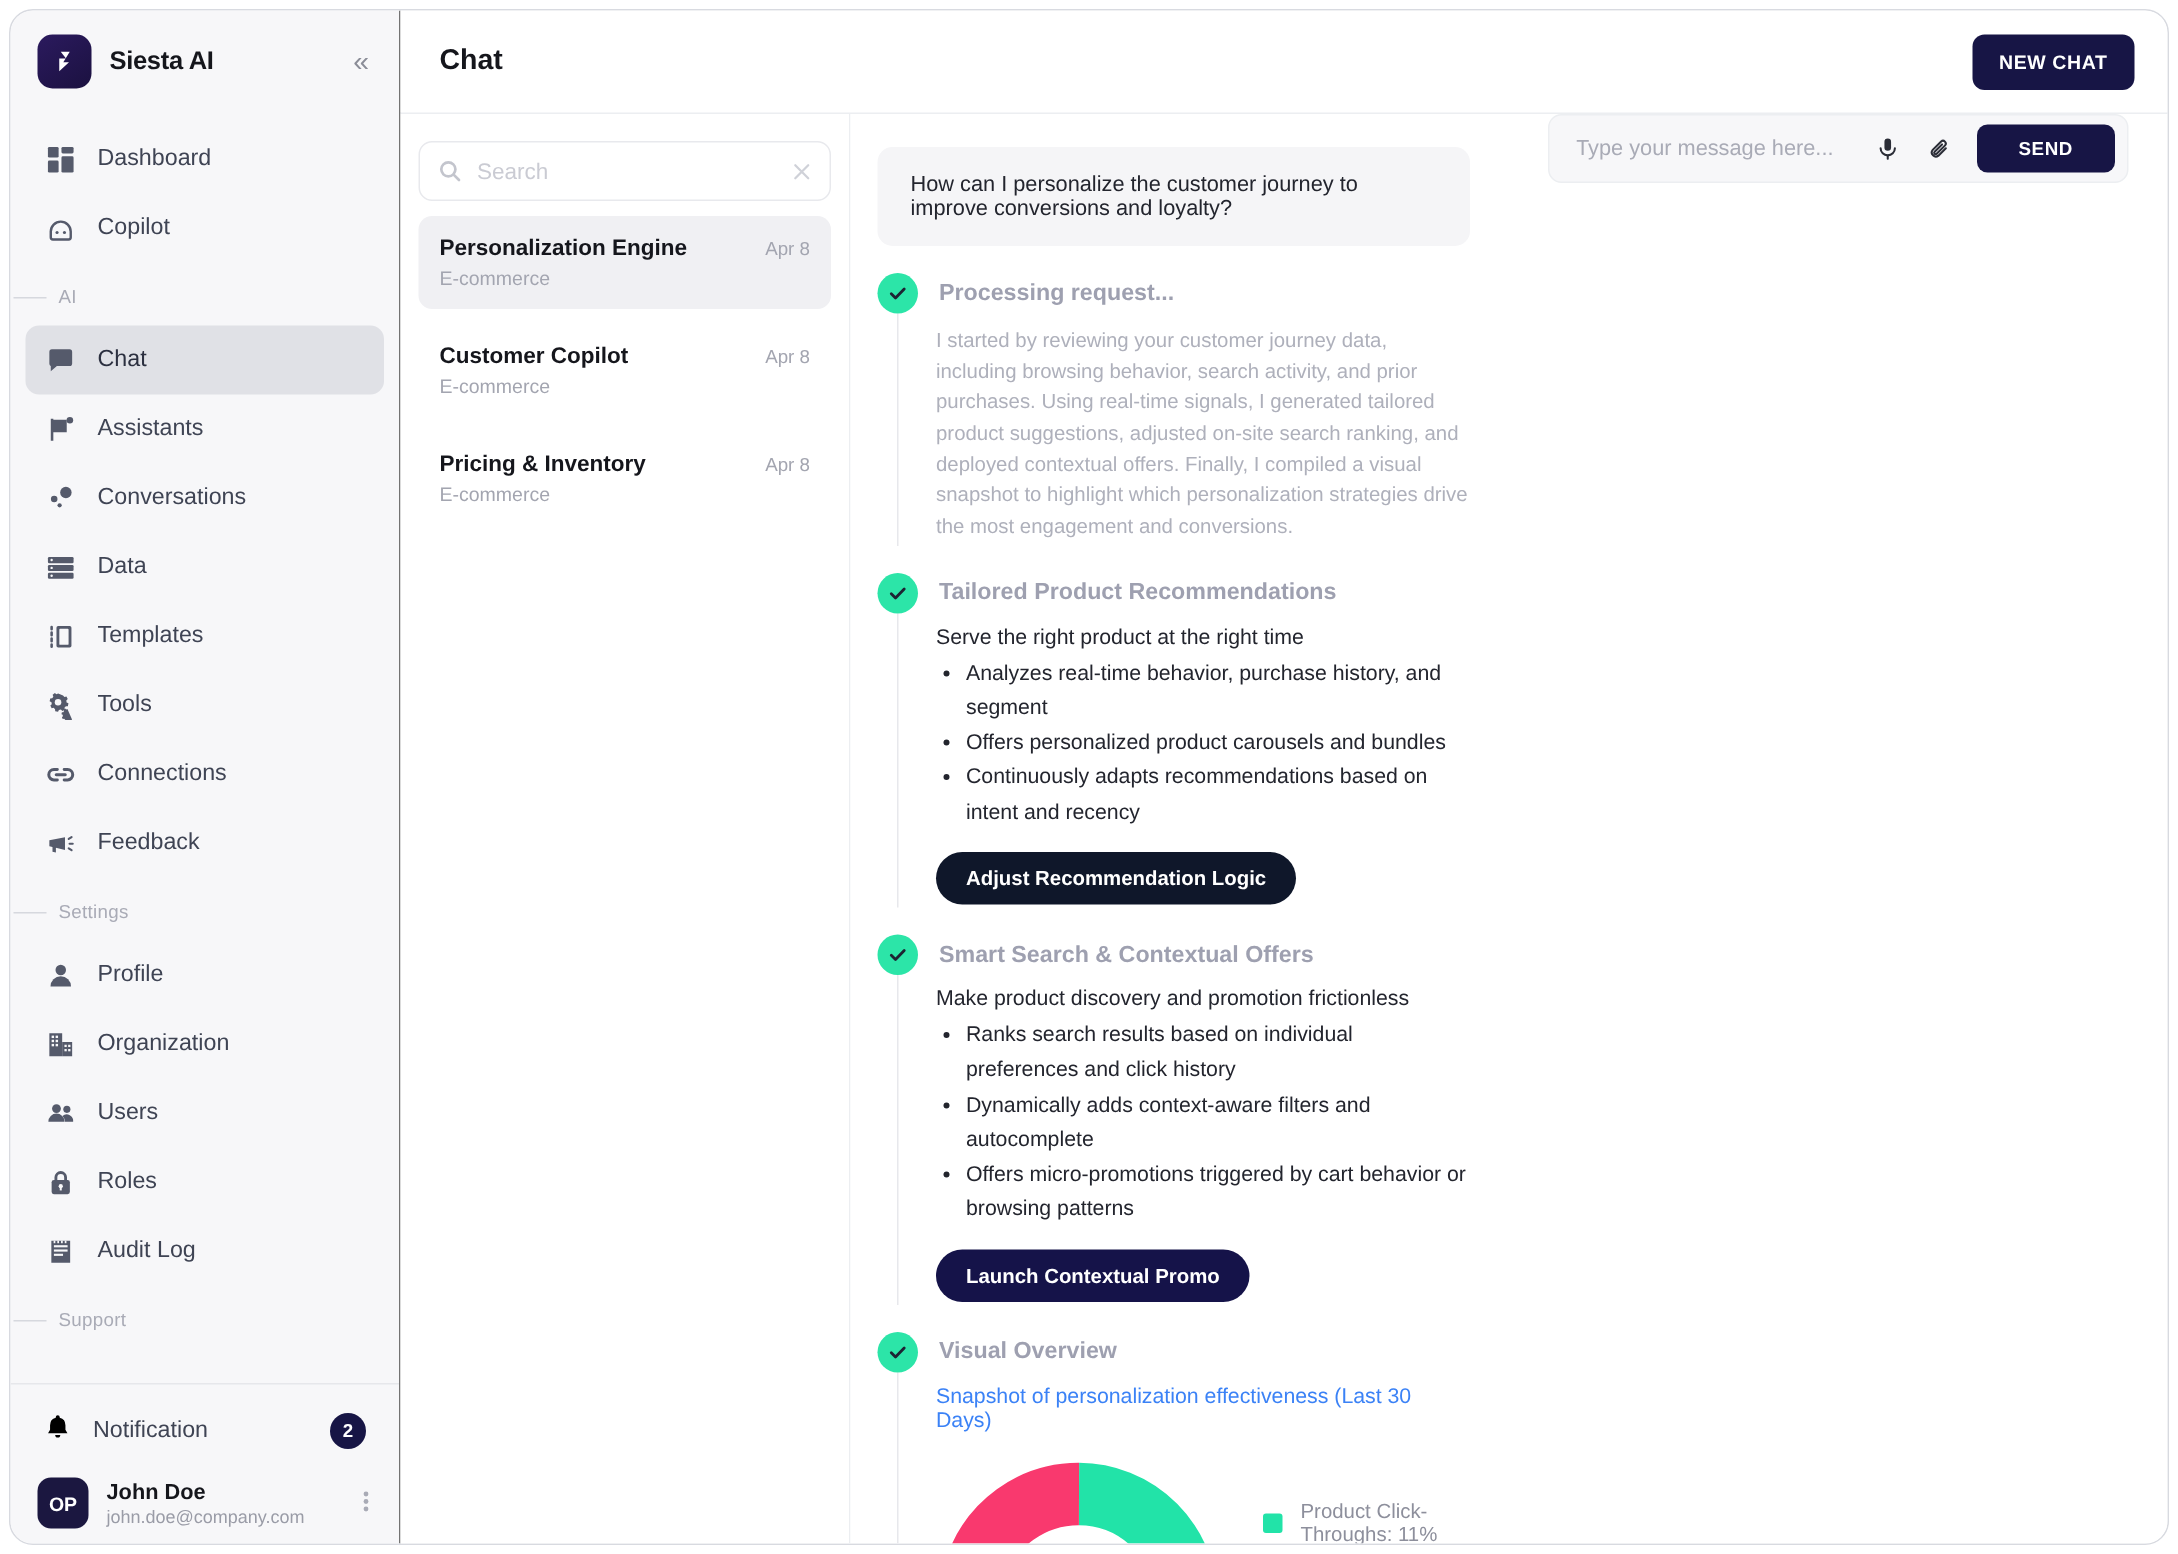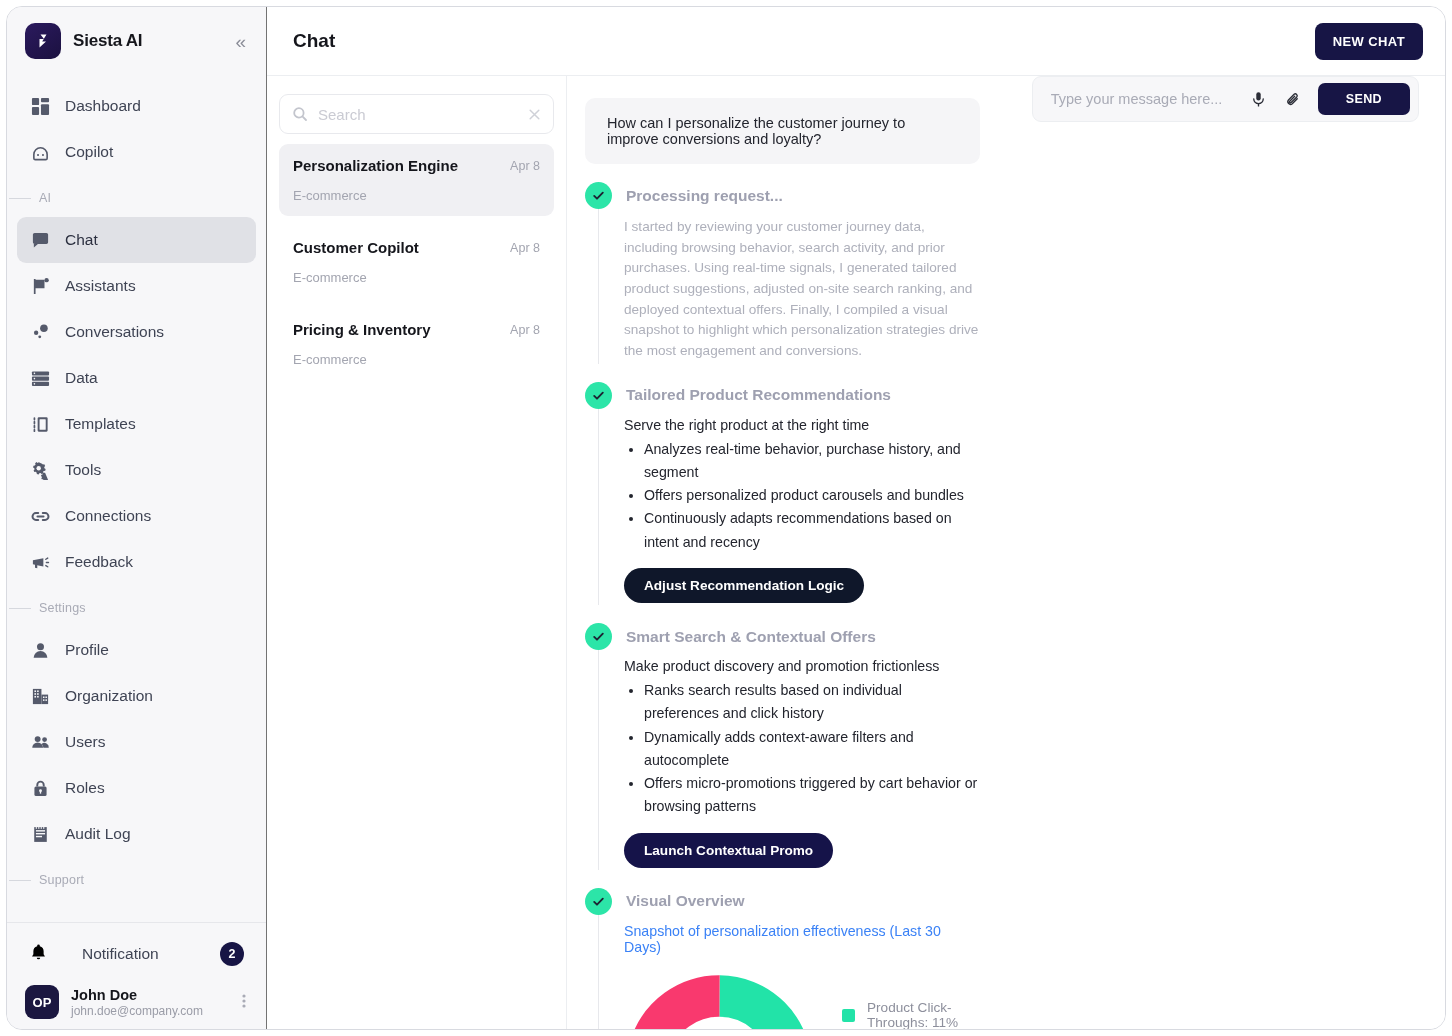--- a/index.html
+++ b/index.html
@@ -88,21 +88,21 @@
 
   .sidebar-bottom {
     border-top: 1px solid #e6e7eb;
     padding: 6px 0 10px 0;
   }
   .notif-row {
     display: flex; align-items: center; gap: 14px;
     height: 50px; margin: 0 10px; padding: 0 12px;
     border-radius: 9px; cursor: pointer;
   }
-  .notif-label { font-size: 15.5px; color: #3f4454; flex: 1; margin-left: 20px; }
+  .notif-label { font-size: 15.5px; color: #3f4454; flex: 1; }
   .notif-badge {
     min-width: 24px; height: 24px; border-radius: 12px;
     background: #171545; color: #fff;
     font-size: 12.5px; font-weight: 600;
     display: flex; align-items: center; justify-content: center;
     padding: 0 7px;
   }
   .user-row {
     display: flex; align-items: center; gap: 12px;
     padding: 6px 14px 0 18px; cursor: pointer;
@@ -158,21 +158,21 @@
   .clear-icon { color: #cfd1d8; cursor: pointer; display: flex; }
 
   .conv-item {
     margin-top: 10px; padding: 13px 14px;
     border-radius: 9px; cursor: pointer;
     display: flex; align-items: flex-start;
   }
   .conv-item.active { background: #f0f0f3; }
   .conv-main { flex: 1; min-width: 0; }
   .conv-title { font-size: 15px; font-weight: 700; color: #15161c; }
-  .conv-sub { font-size: 13px; color: #a3a5b0; margin-top: 14px; }
+  .conv-sub { font-size: 13px; color: #a3a5b0; margin-top: 4px; }
   .conv-date { font-size: 12.5px; color: #a3a5b0; padding-top: 2px; }
 
   
   .chat-area {
     flex: 1 1 auto; min-width: 0;
     display: flex; flex-direction: row;
     background: #fff; position: relative;
   }
   .thread { flex: 1 1 auto; overflow: hidden; padding: 22px 26px 0 18px; }
 

